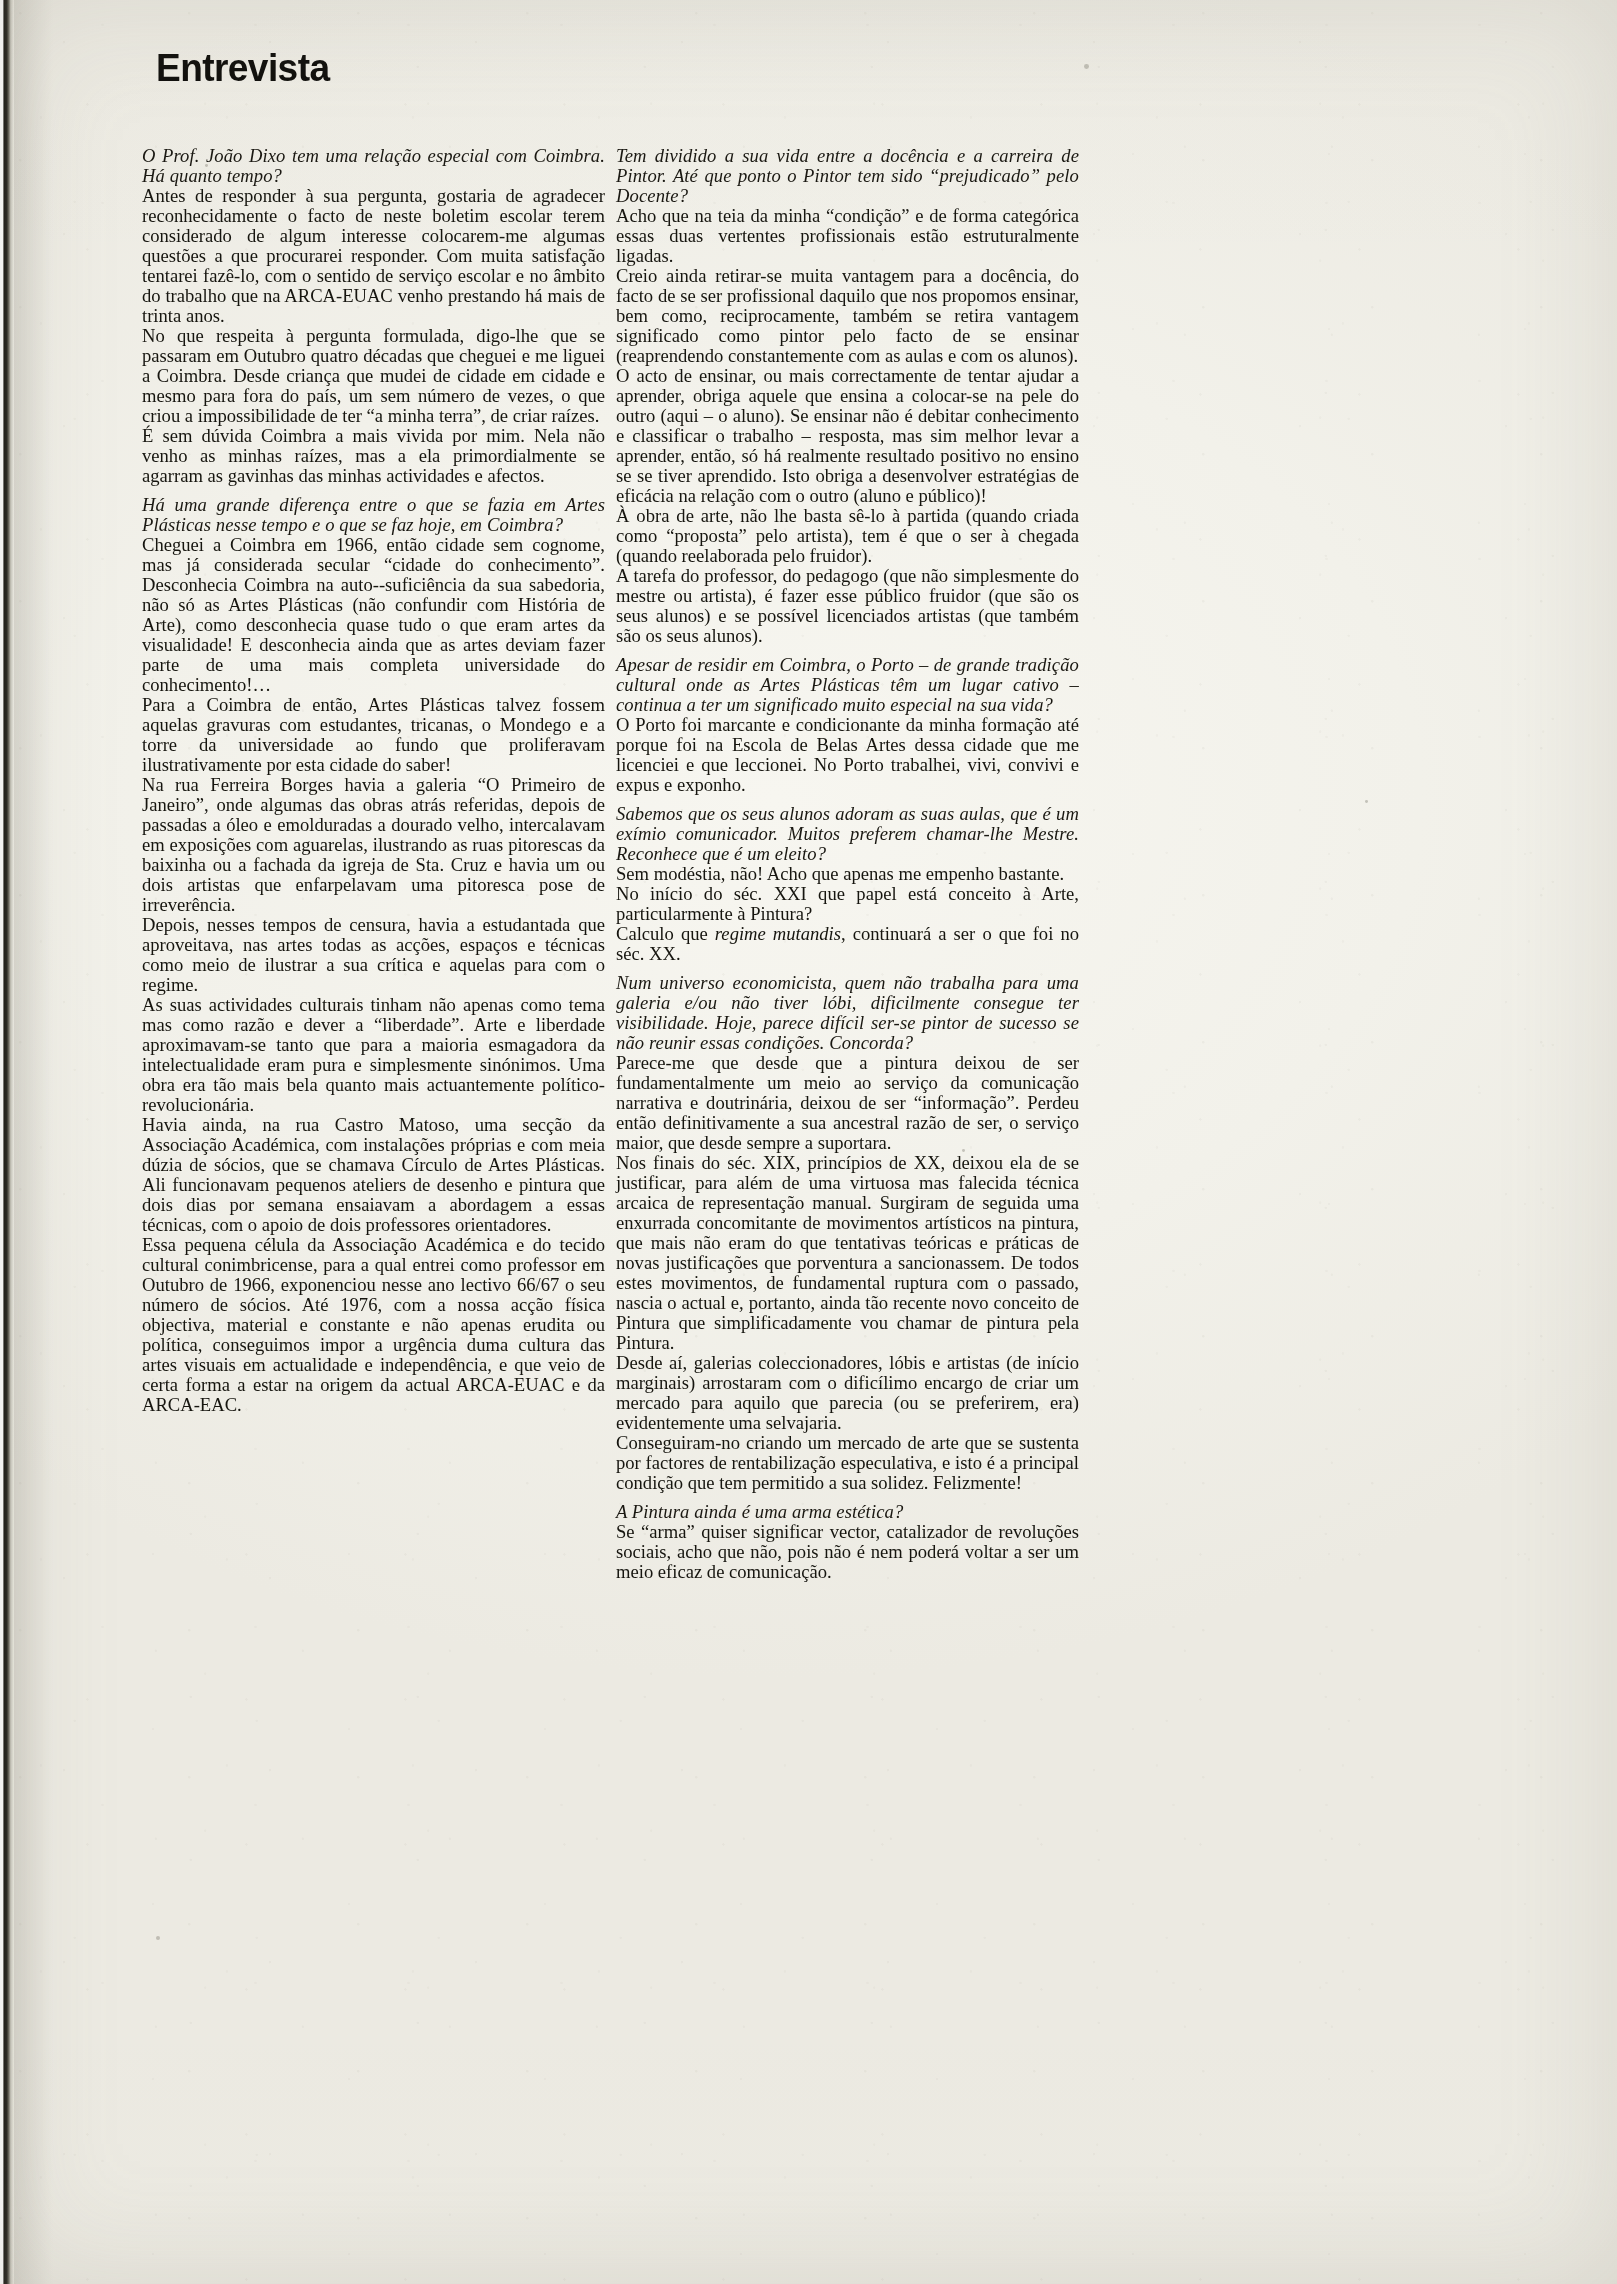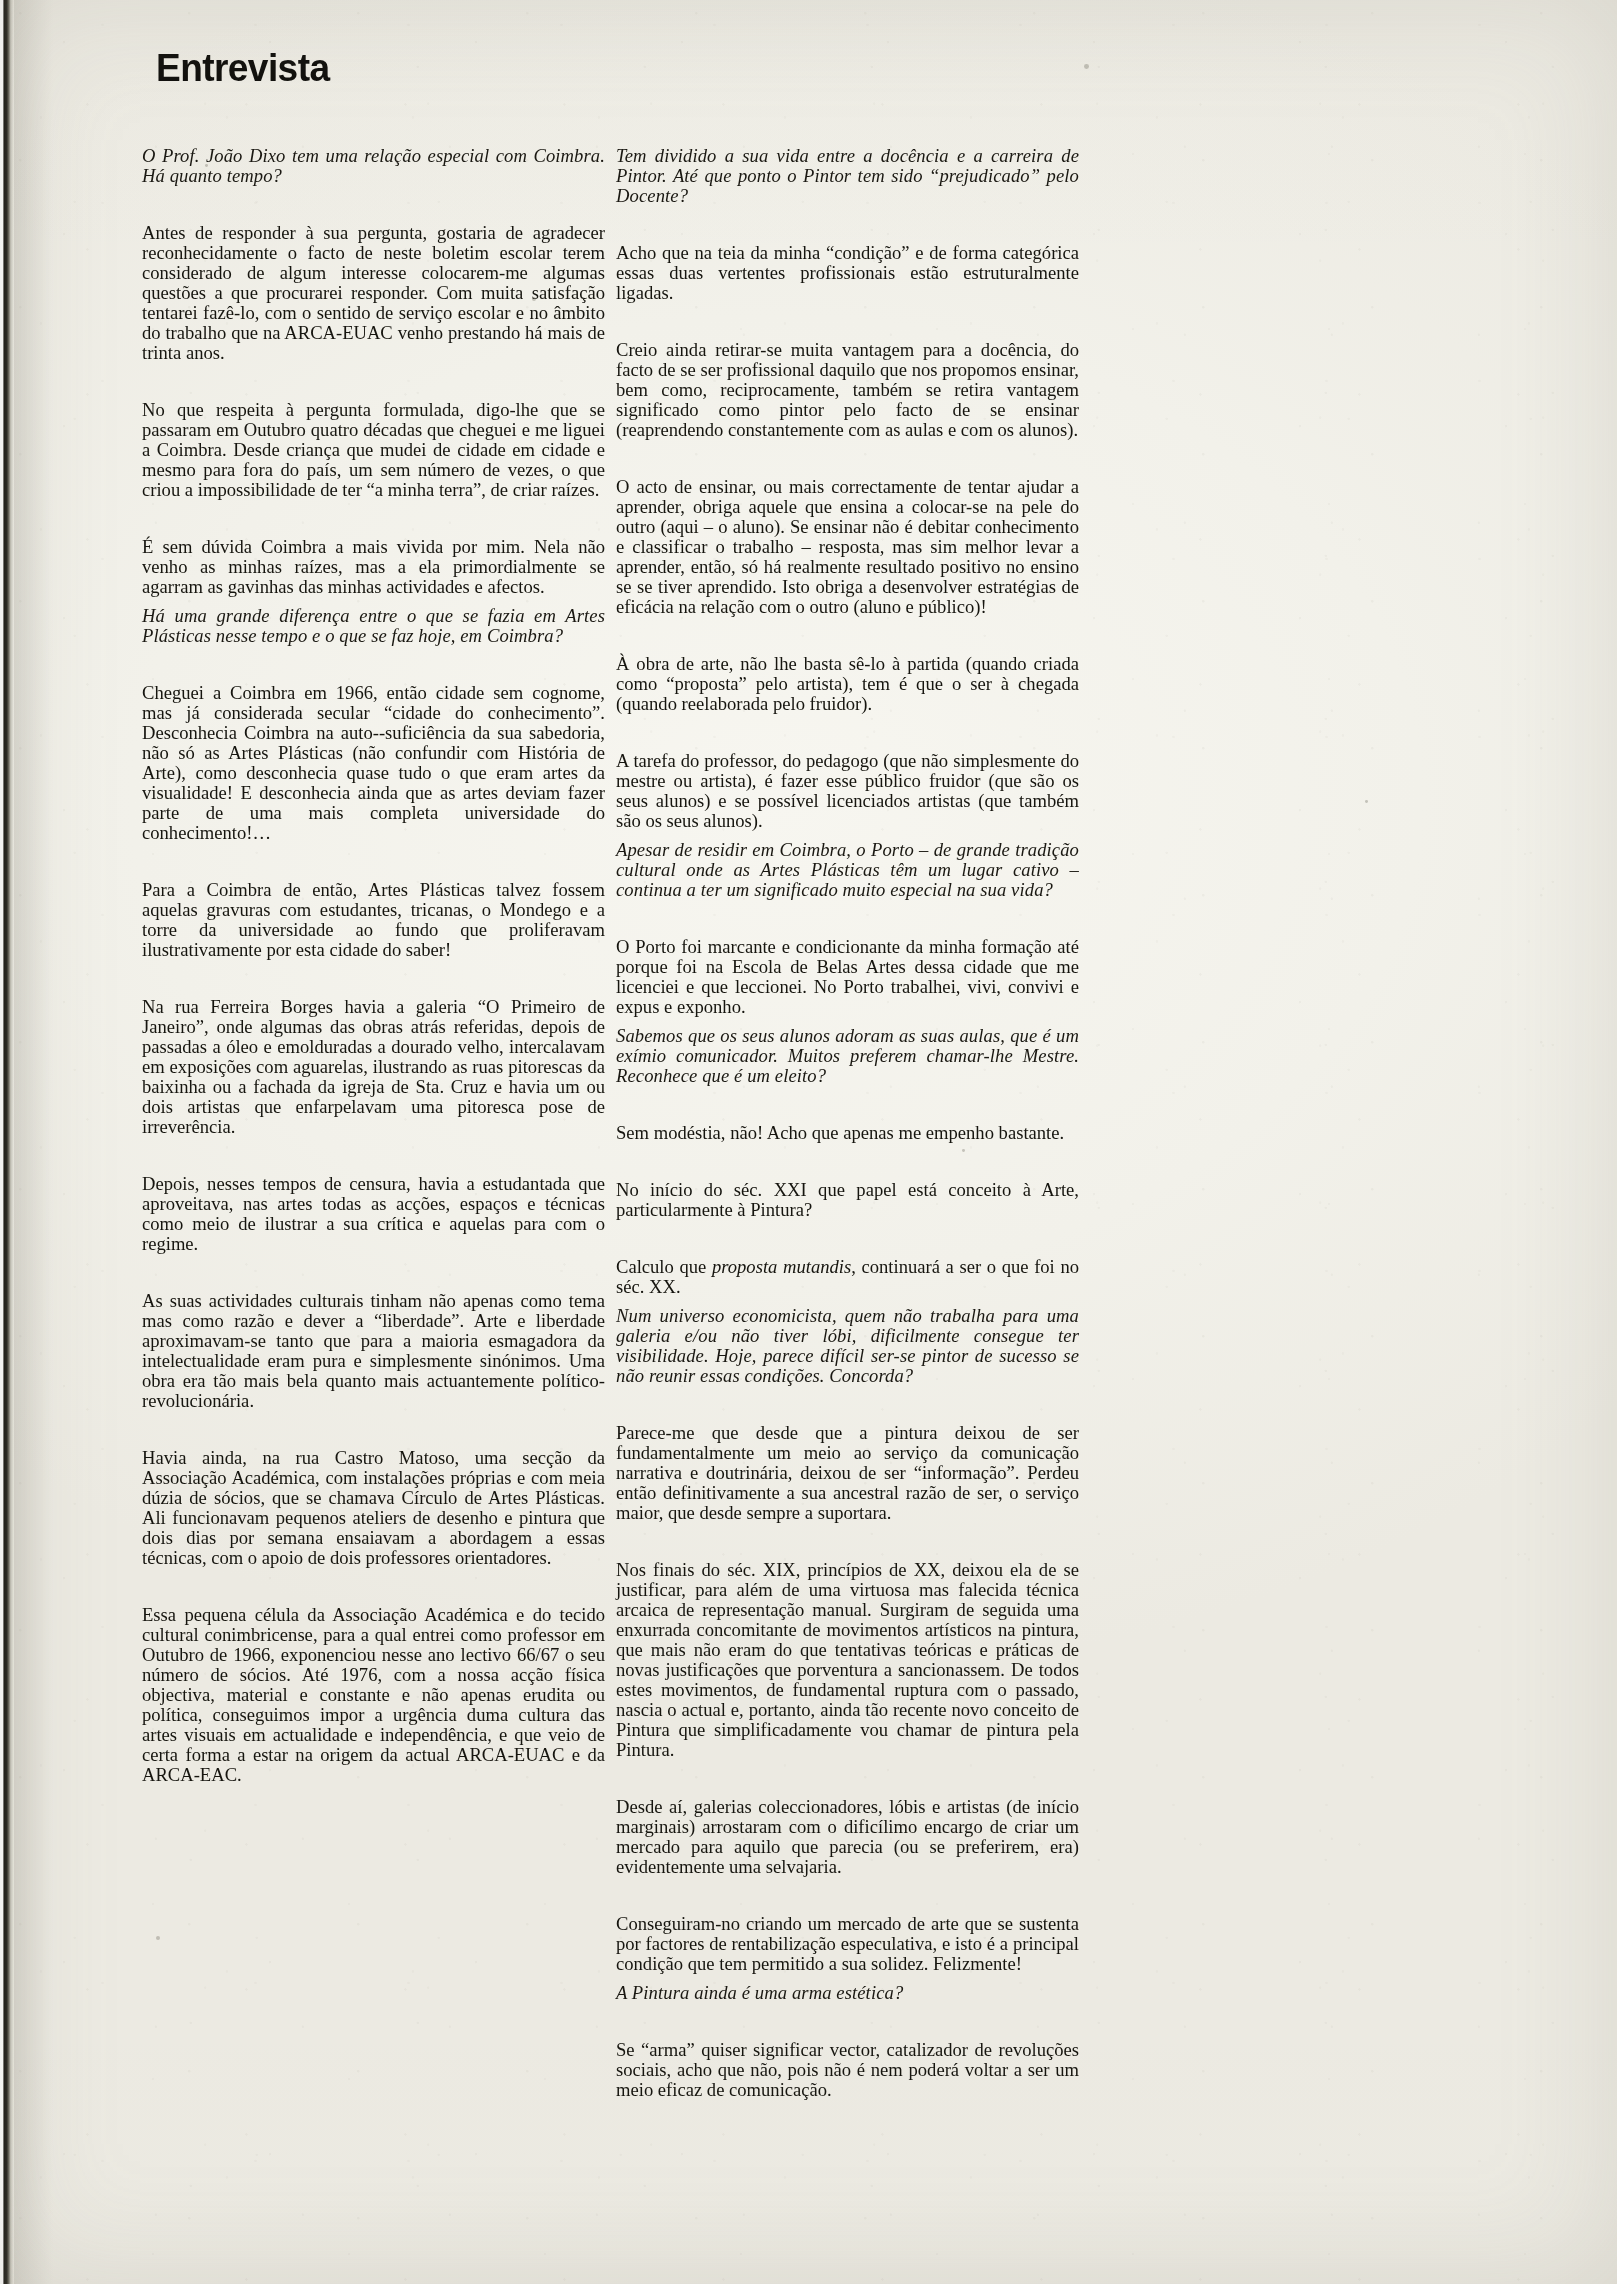--- a/index.html
+++ b/index.html
@@ -119,21 +119,20 @@
     hyphens: manual;
     -webkit-font-smoothing: antialiased;
   }
   .para.question {
     font-style: italic;
     color: #1a1812;
     letter-spacing: 0.1px;
   }
   .para.answer {
     font-style: normal;
-    margin-top: 37px;
   }
   
   .para.question.gap {
     margin-top: 9px;
   }
 
   
   #ink-soften {
     position: absolute;
     inset: 0;
@@ -186,21 +185,21 @@
           <p class="para answer">Acho que na teia da minha “condição” e de forma categórica essas duas vertentes profissionais estão estruturalmente ligadas.</p>
           <p class="para answer">Creio ainda retirar-se muita vantagem para a docência, do facto de se ser profissional daquilo que nos propomos ensinar, bem como, reciprocamente, também se retira vantagem significado como pintor pelo facto de se ensinar (reaprendendo constantemente com as aulas e com os alunos).</p>
           <p class="para answer">O acto de ensinar, ou mais correctamente de tentar ajudar a aprender, obriga aquele que ensina a colocar-se na pele do outro (aqui – o aluno). Se ensinar não é debitar conhecimento e classificar o trabalho – resposta, mas sim melhor levar a aprender, então, só há realmente resultado positivo no ensino se se tiver aprendido. Isto obriga a desenvolver estratégias de eficácia na relação com o outro (aluno e público)!</p>
           <p class="para answer">À obra de arte, não lhe basta sê-lo à partida (quando criada como “proposta” pelo artista), tem é que o ser à chegada (quando reelaborada pelo fruidor).</p>
           <p class="para answer">A tarefa do professor, do pedagogo (que não simplesmente do mestre ou artista), é fazer esse público fruidor (que são os seus alunos) e se possível licenciados artistas (que também são os seus alunos).</p>
           <p class="para question gap">Apesar de residir em Coimbra, o Porto – de grande tradição cultural onde as Artes Plásticas têm um lugar cativo – continua a ter um significado muito especial na sua vida?</p>
           <p class="para answer">O Porto foi marcante e condicionante da minha formação até porque foi na Escola de Belas Artes dessa cidade que me licenciei e que leccionei. No Porto trabalhei, vivi, convivi e expus e exponho.</p>
           <p class="para question gap">Sabemos que os seus alunos adoram as suas aulas, que é um exímio comunicador. Muitos preferem chamar-lhe Mestre. Reconhece que é um eleito?</p>
           <p class="para answer">Sem modéstia, não! Acho que apenas me empenho bastante.</p>
           <p class="para answer">No início do séc. XXI que papel está conceito à Arte, particularmente à Pintura?</p>
-          <p class="para answer">Calculo que <i>proposta mutandis</i>, continuará a ser o que foi no séc. XX.</p>
+          <p class="para answer">Calculo que <i>regime mutandis</i>, continuará a ser o que foi no séc. XX.</p>
           <p class="para question gap">Num universo economicista, quem não trabalha para uma galeria e/ou não tiver lóbi, dificilmente consegue ter visibilidade. Hoje, parece difícil ser-se pintor de sucesso se não reunir essas condições. Concorda?</p>
           <p class="para answer">Parece-me que desde que a pintura deixou de ser fundamentalmente um meio ao serviço da comunicação narrativa e doutrinária, deixou de ser “informação”. Perdeu então definitivamente a sua ancestral razão de ser, o serviço maior, que desde sempre a suportara.</p>
           <p class="para answer">Nos finais do séc. XIX, princípios de XX, deixou ela de se justificar, para além de uma virtuosa mas falecida técnica arcaica de representação manual. Surgiram de seguida uma enxurrada concomitante de movimentos artísticos na pintura, que mais não eram do que tentativas teóricas e práticas de novas justificações que porventura a sancionassem. De todos estes movimentos, de fundamental ruptura com o passado, nascia o actual e, portanto, ainda tão recente novo conceito de Pintura que simplificadamente vou chamar de pintura pela Pintura.</p>
           <p class="para answer">Desde aí, galerias coleccionadores, lóbis e artistas (de início marginais) arrostaram com o dificílimo encargo de criar um mercado para aquilo que parecia (ou se preferirem, era) evidentemente uma selvajaria.</p>
           <p class="para answer">Conseguiram-no criando um mercado de arte que se sustenta por factores de rentabilização especulativa, e isto é a principal condição que tem permitido a sua solidez. Felizmente!</p>
           <p class="para question gap">A Pintura ainda é uma arma estética?</p>
           <p class="para answer">Se “arma” quiser significar vector, catalizador de revoluções sociais, acho que não, pois não é nem poderá voltar a ser um meio eficaz de comunicação.</p>
         </div>
     </div>
 

